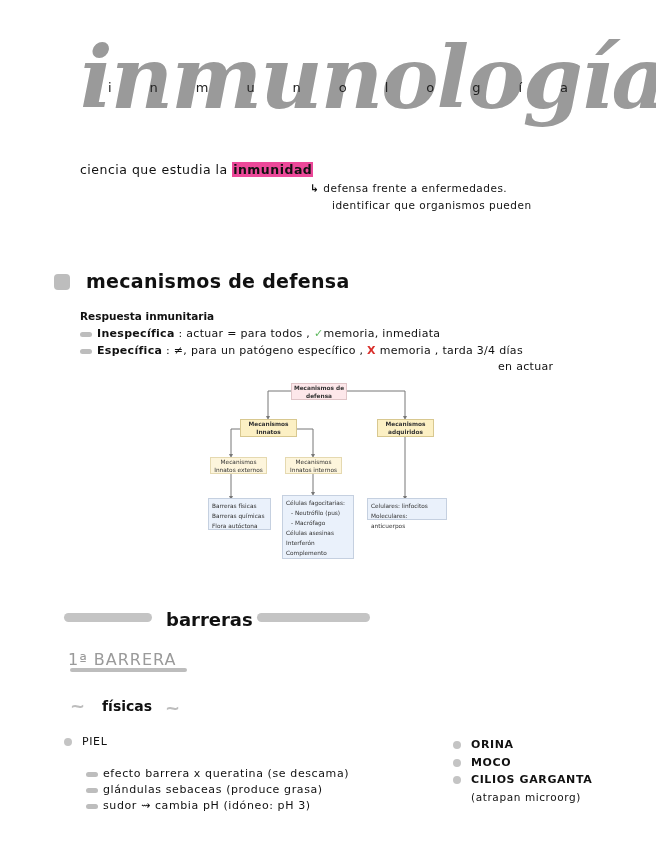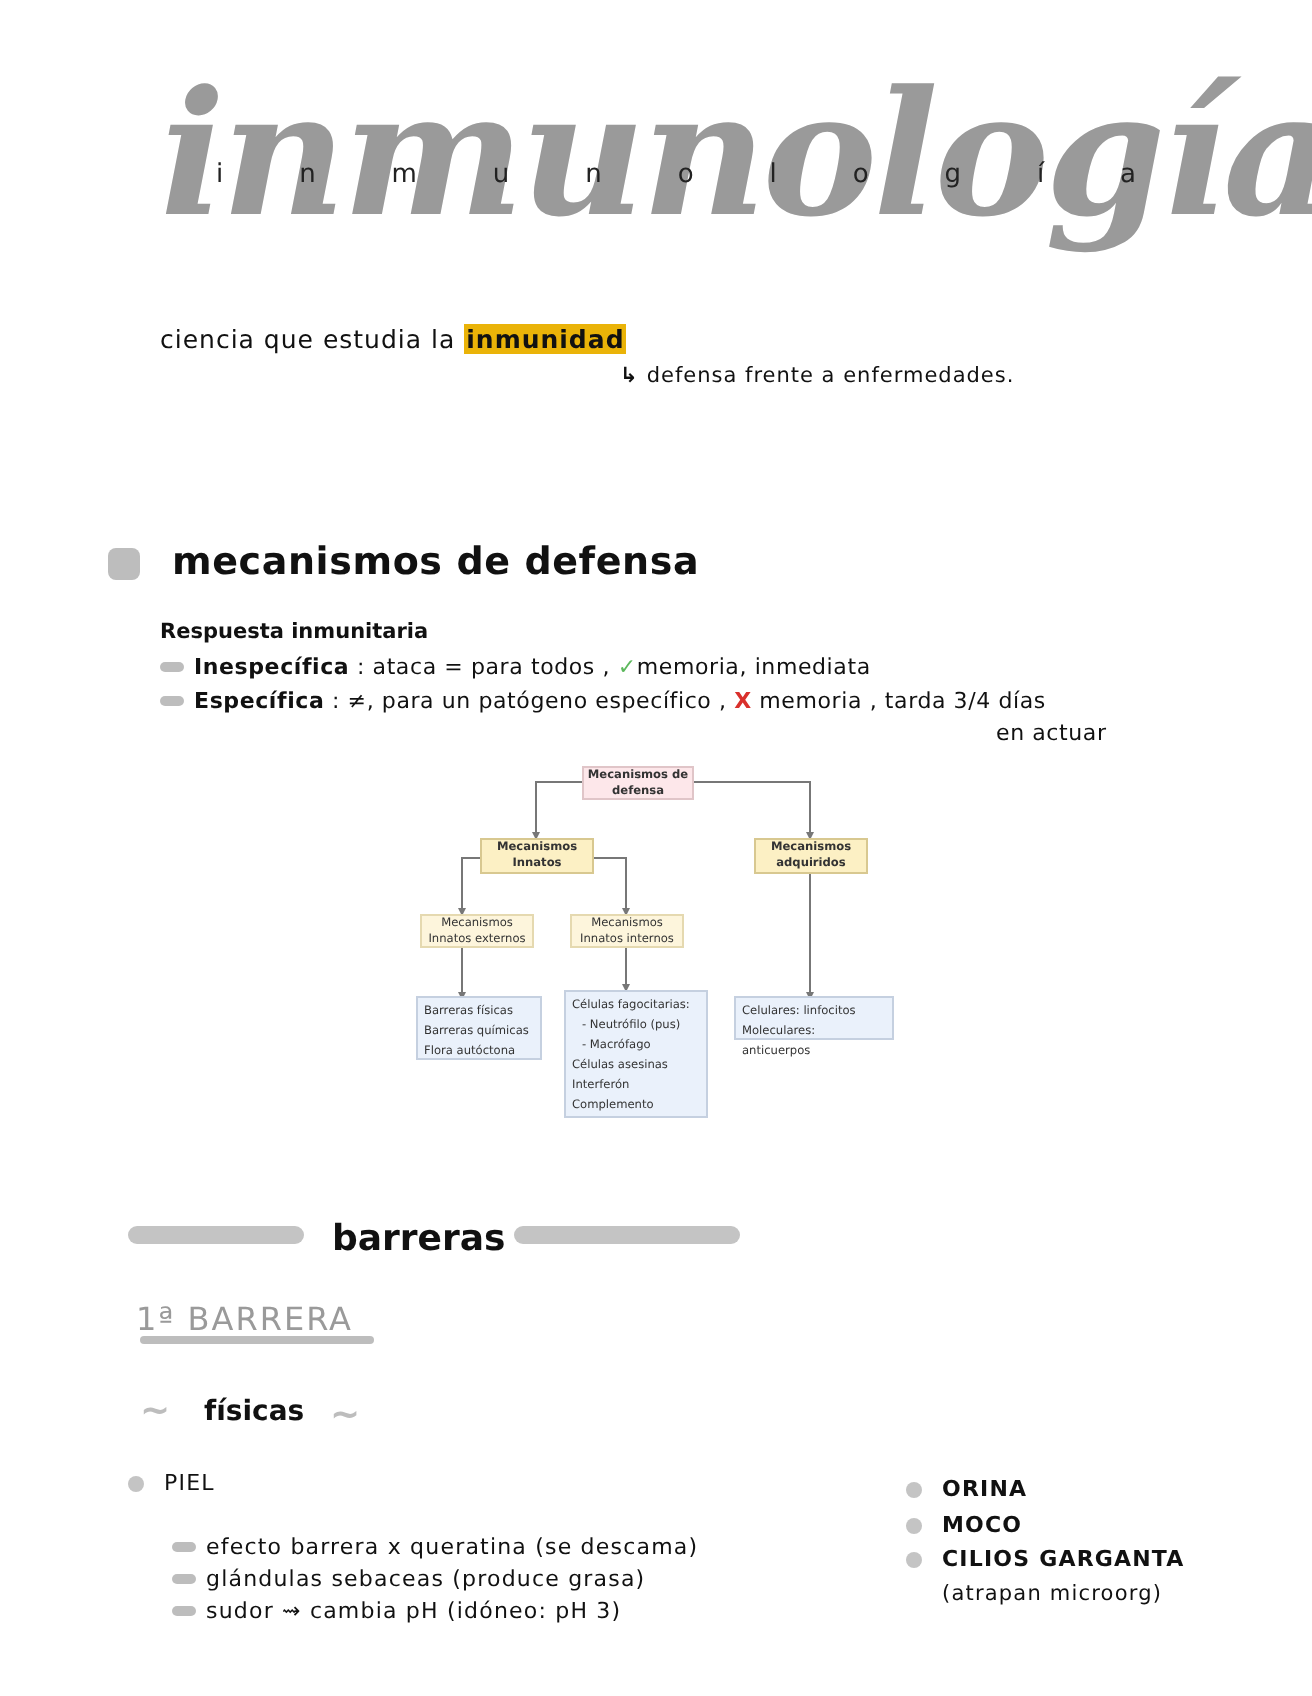--- a/index.html
+++ b/index.html
@@ -2,21 +2,21 @@
 <html><head>
 <meta charset="utf-8">
 <style>
   html,body{margin:0;padding:0;background:#fff;}
   body{width:656px;height:848px;position:relative;overflow:hidden;font-family:"DejaVu Sans",sans-serif;color:#111;}
   .abs{position:absolute;}
   .title-script{left:80px;top:28px;width:500px;height:100px;font-family:"DejaVu Serif",serif;font-style:italic;font-weight:bold;font-size:86px;color:#9a9a9a;letter-spacing:-2px;line-height:100px;text-align:center;}
   .title-letters{left:108px;top:80px;width:460px;font-size:13px;color:#222;display:flex;justify-content:space-between;font-family:"DejaVu Sans",sans-serif;}
   .hand{font-family:"DejaVu Sans",sans-serif;font-size:11.5px;color:#111;white-space:nowrap;}
   .def-line{left:80px;top:162px;font-size:12.5px;letter-spacing:0.5px;}
-  .def-line b{font-weight:bold;background:#eab308;padding:0 1px;}
+  .def-line b{font-weight:bold;background:#ec4899;padding:0 1px;}
   .def-sub{left:310px;top:180px;font-size:10.5px;line-height:16.5px;letter-spacing:0.5px;}
   .def-sub .arrow{font-weight:bold;margin-right:4px;}
   .def-sub .indent{padding-left:22px;display:block;}
   .sec-square{left:54px;top:274px;width:16px;height:16px;border-radius:4px;background:#bdbdbd;}
   .sec-title{left:86px;top:270px;font-size:19px;font-weight:bold;letter-spacing:0.3px;}
   .resp-title{left:80px;top:310px;font-size:10.5px;font-weight:bold;}
   .resp-item{left:80px;font-size:11px;letter-spacing:0.3px;}
   .dash{display:inline-block;width:12px;height:5px;border-radius:3px;background:#bdbdbd;vertical-align:middle;margin-right:5px;}
   .check{color:#5cb85c;font-weight:bold;}
   .cross{color:#d9302c;font-weight:bold;}
@@ -51,28 +51,29 @@
   <span>g</span>
   <span>í</span>
   <span>a</span>
 </div>
 
 <div class="abs hand def-line">
   <span>ciencia que estudia la </span><b>inmunidad</b>
 </div>
 <div class="abs hand def-sub">
   <span class="arrow">↳</span><span>defensa frente a enfermedades.</span>
+  <span class="indent">identificar que organismos pueden</span>
 </div>
 
 <div class="abs sec-square"></div>
 <div class="abs hand sec-title">mecanismos de defensa</div>
 <div class="abs hand resp-title">Respuesta inmunitaria</div>
 
 <div class="abs hand resp-item" style="top:327px">
-  <span class="dash"></span><b>Inespecífica</b><span> : </span><span>ataca = para todos , </span><span class="check">✓</span><span>memoria, inmediata</span>
+  <span class="dash"></span><b>Inespecífica</b><span> : </span><span>actuar = para todos , </span><span class="check">✓</span><span>memoria, inmediata</span>
 </div>
 <div class="abs hand resp-item" style="top:344px">
   <span class="dash"></span><b>Específica</b><span> : </span><span>≠, para un patógeno específico , </span><span class="cross">X</span> <span>memoria , tarda 3/4 días</span>
 </div>
 <div class="abs hand resp-item" style="left:498px;top:360px">en actuar</div>
 
 <div class="abs" style="left:0;top:0;width:656px;height:848px;">
   <svg class="connectors" width="656" height="848">
     <g stroke="#777" stroke-width="1" fill="none">
       <polyline points="291,391 268,391 268,418"></polyline>

